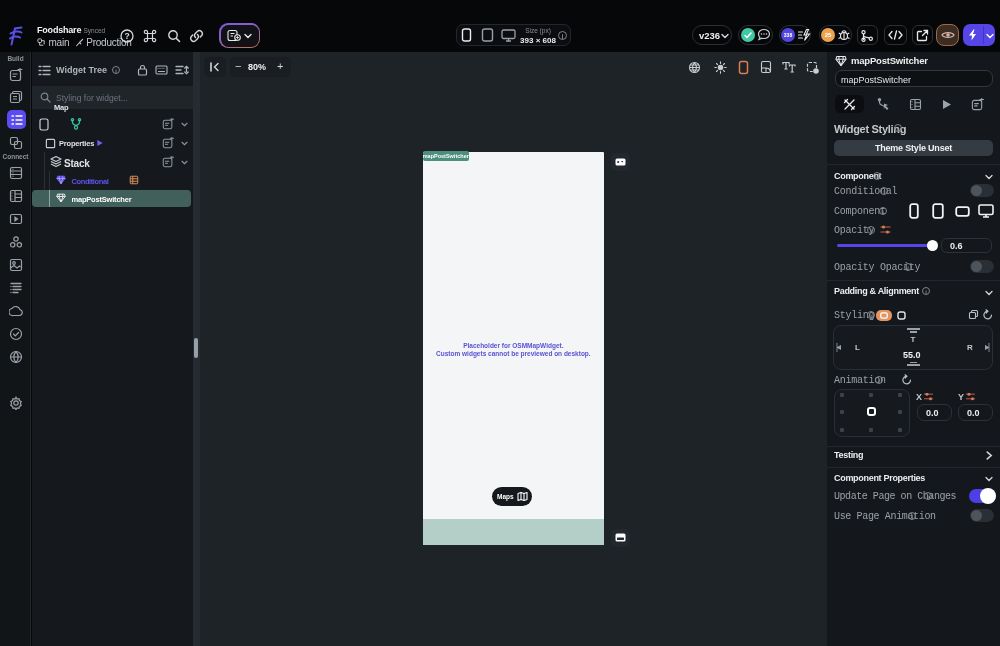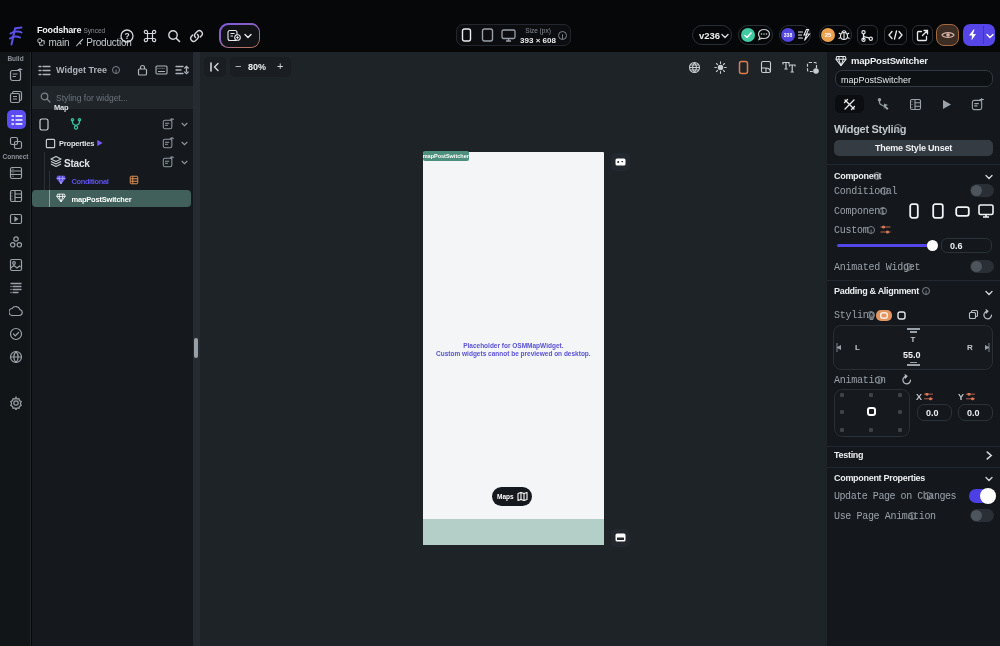--- a/index.html
+++ b/index.html
@@ -536,34 +536,34 @@
     </svg>
   <svg class="abs" style="left:128px;top:154px" width="15" height="11" viewBox="0 0 15 11">
       <rect x="1.2" y="1.2" width="12.6" height="8.6" rx="2" fill="none" stroke="#f0f2f4" stroke-width="1.8"></rect>
     </svg>
   <svg class="abs" style="left:151px;top:152px" width="16" height="14" viewBox="0 0 16 14">
       <g fill="none" stroke="#f0f2f4" stroke-width="1.6">
         <rect x="1" y="1" width="14" height="9.5" rx="1.5"></rect>
         <path d="M5 13 h6 M8 10.5 V13"></path>
       </g>
     </svg>
-  <div class="lbl" style="left:7px;top:173px">Custom</div>
+  <div class="lbl" style="left:7px;top:173px">Opacity</div>
   <div class="info" style="left:40px;top:174px">i</div>
   <svg class="abs" style="left:53px;top:173px" width="11" height="9" viewBox="0 0 11 9">
       <g stroke="#c96a50" stroke-width="1.4" fill="none">
         <path d="M0.5 2 h10 M0.5 7 h10" stroke="#8a4a3a"></path>
         <circle cx="3.5" cy="2" r="1.6" fill="#d8795a" stroke="none"></circle>
         <circle cx="7.5" cy="7" r="1.6" fill="#d8795a" stroke="none"></circle>
       </g>
     </svg>
   <div class="abs" style="left:10px;top:192px;width:95px;height:3px;background:#5645e8;border-radius:2px"></div>
   <div class="abs" style="left:100px;top:188px;width:11px;height:11px;background:#fff;border-radius:50%"></div>
   <div class="abs" style="left:114px;top:185.5px;width:51px;height:15px;border:1px solid #2c3238;border-radius:6px"></div>
   <div class="abs" style="left:123px;top:189px;font-size:9px;font-weight:bold;color:#eceef0">0.6</div>
-  <div class="lbl" style="left:7px;top:210px">Animated Widget</div>
+  <div class="lbl" style="left:7px;top:210px">Opacity Opacity</div>
   <div class="info" style="left:77px;top:211px">i</div>
   <div class="toggle-off" style="left:143px;top:208px"></div>
   <div class="abs" style="left:0;top:228px;width:173px;height:1px;background:#23282e"></div>
 
   <div class="hdr" style="left:7px;top:234px">Padding &amp; Alignment</div>
   <div class="info" style="left:95px;top:235px">i</div>
   <svg class="chev" style="left:158px;top:237px" viewBox="0 0 8 6" width="9" height="7">
       <path d="M1 1.5 L4 4.5 L7 1.5" fill="none" stroke="#d4d8dc" stroke-width="1.3" stroke-linecap="round"></path>
     </svg>
   <div class="lbl" style="left:7px;top:258px">Styling</div>

